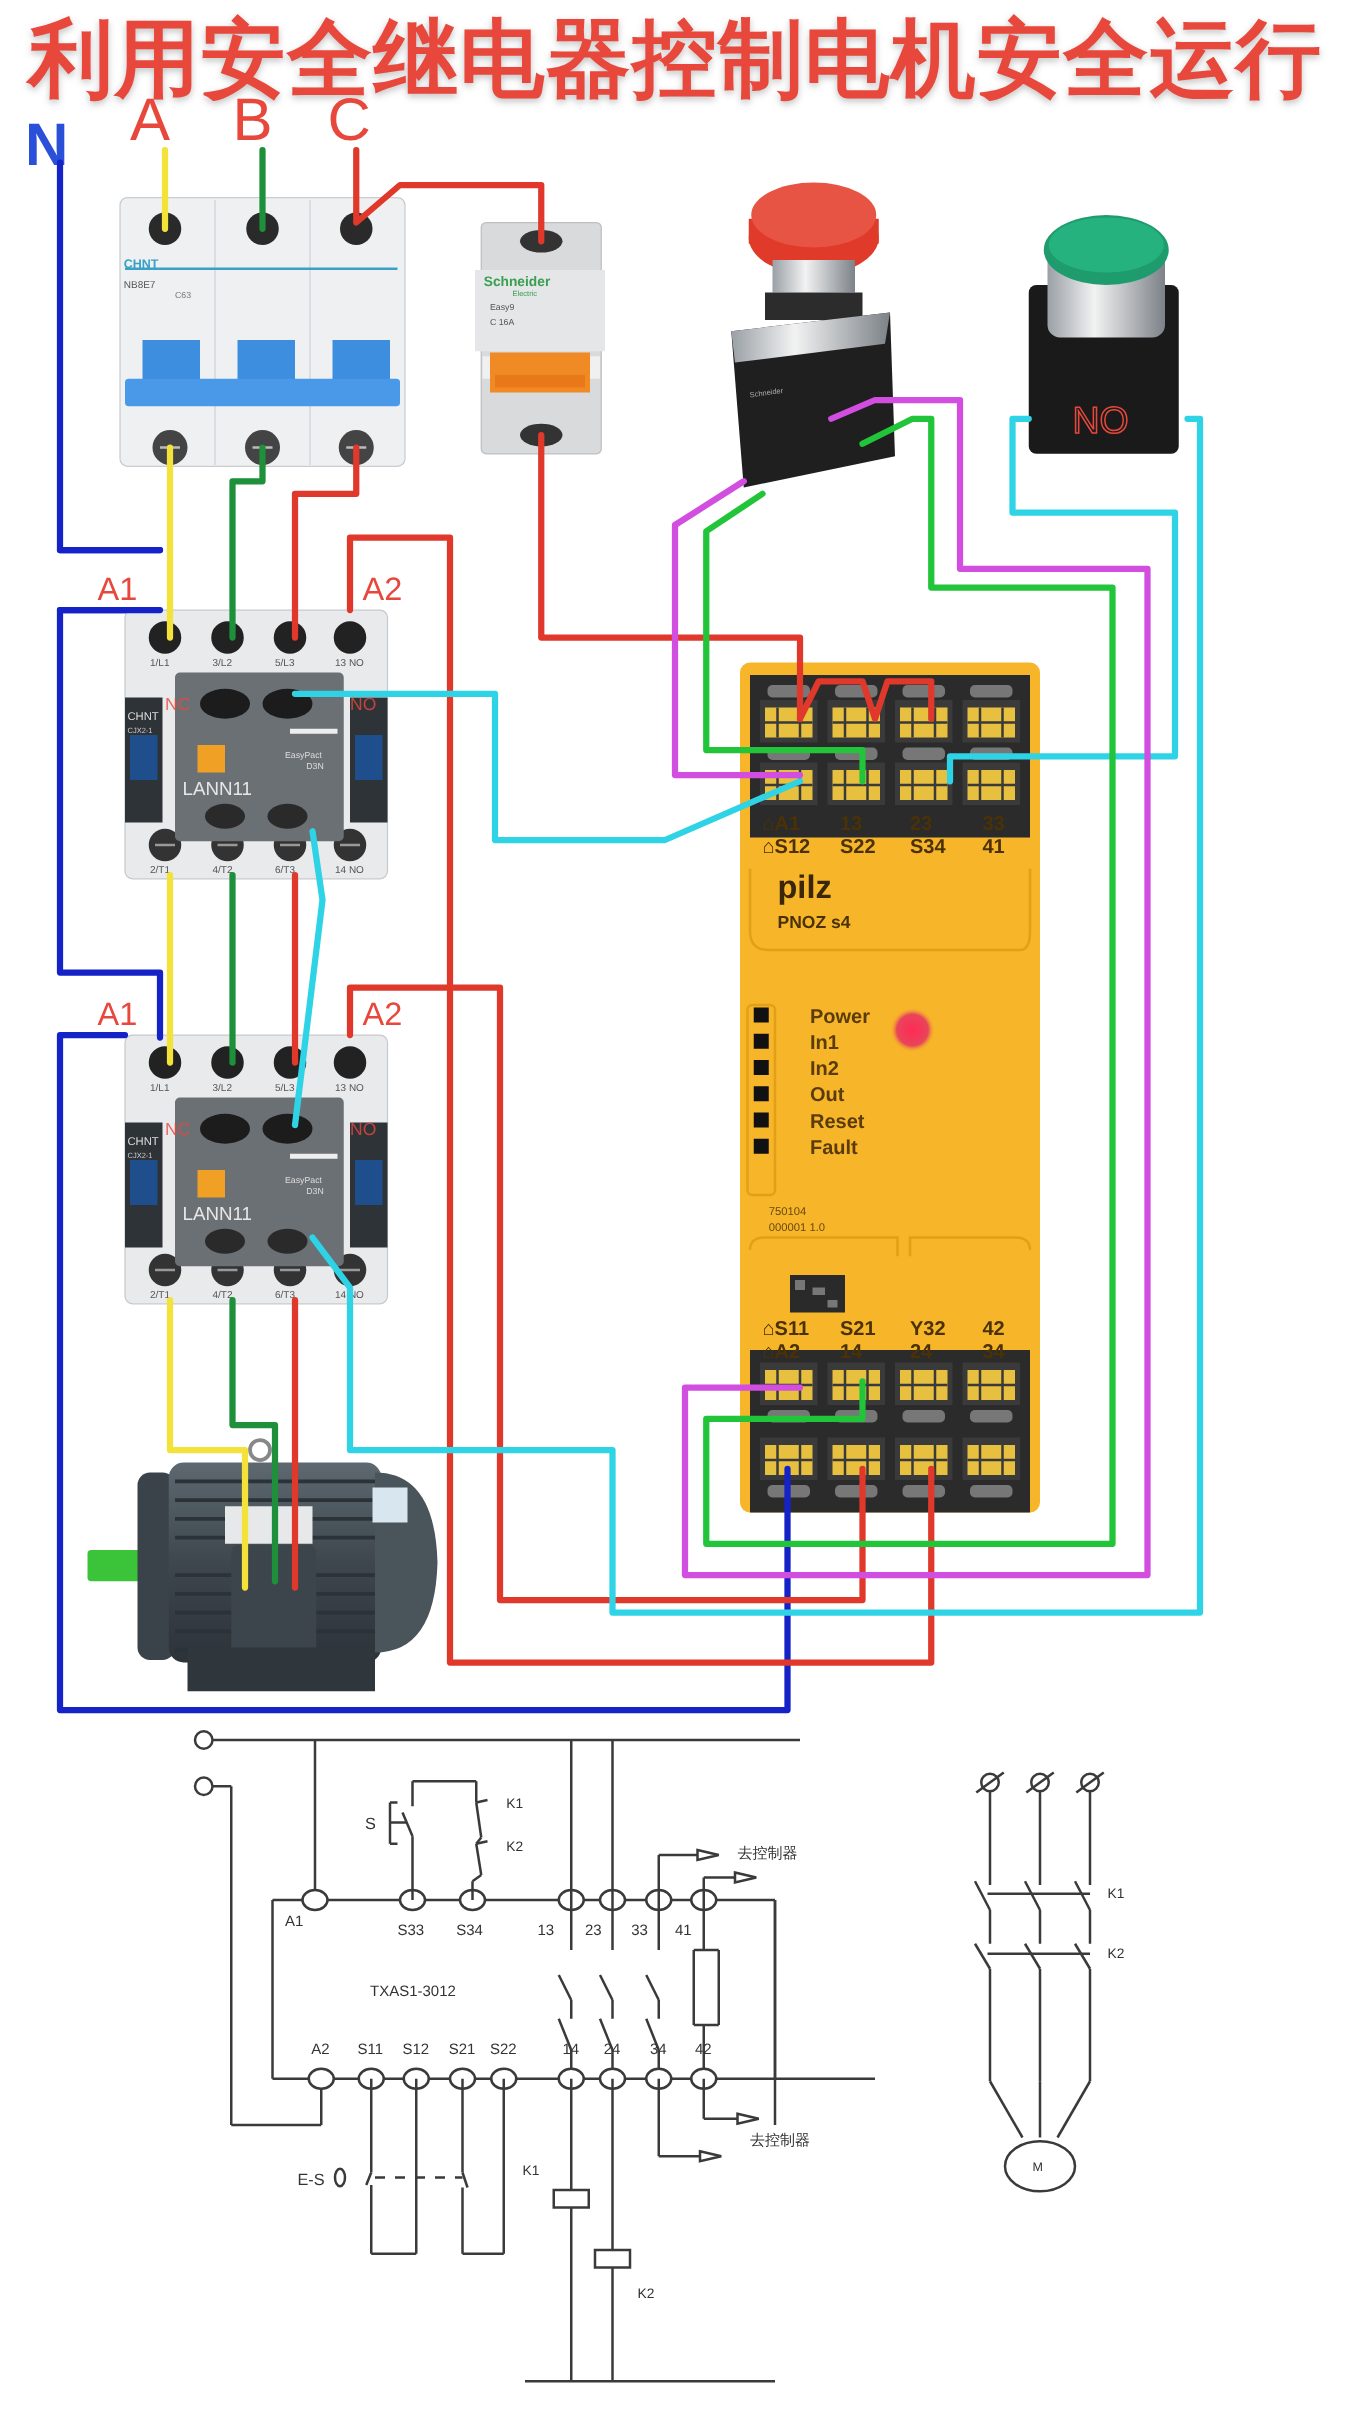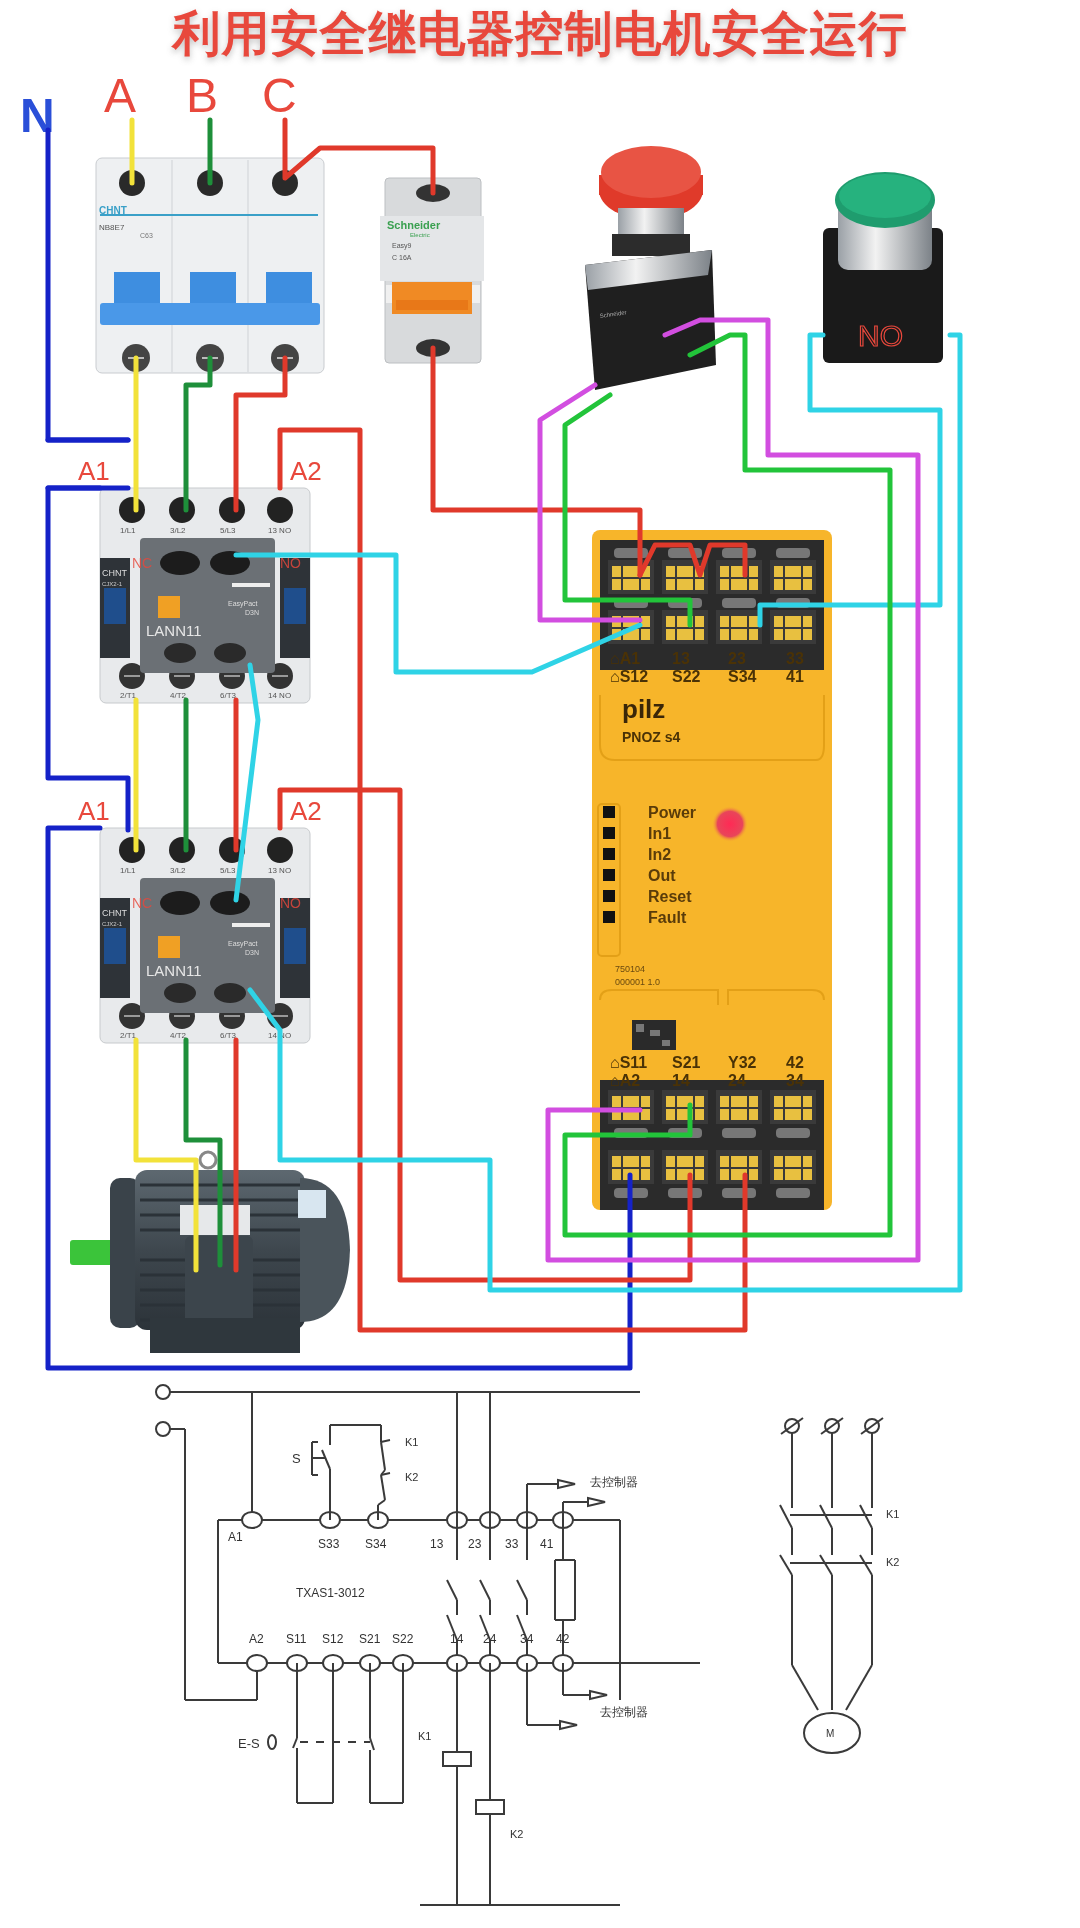--- a/index.html
+++ b/index.html
@@ -1,20 +1,20 @@
 <!DOCTYPE html>
 <html><head>
 <meta charset="utf-8">
 <style>
   html, body { margin: 0; padding: 0; background: #ffffff; }
   body { width: 1080px; height: 1928px; position: relative; overflow: hidden; font-family: "DejaVu Sans", sans-serif; }
   #stage { position: absolute; left: 0; top: 0; width: 1080px; height: 1928px; }
   .title {
     position: absolute; left: 0; top: 2px; width: 1080px; text-align: center;
-    font-family: "DejaVu Sans", sans-serif; font-weight: bold; font-size: 48px; letter-spacing: 1px;
+    font-family: "DejaVu Sans", sans-serif; font-weight: bold; font-size: 68px; letter-spacing: 1px;
     color: #e8483c; text-shadow: 0 3px 6px rgba(120,120,120,0.45);
   }
   svg text { font-family: "Liberation Sans", sans-serif; }
   .sch text { font-family: "Liberation Sans", sans-serif; fill: #333; }
 </style>
 </head>
 <body>
 
 <div id="stage">
   <div class="title">利用安全继电器控制电机安全运行</div>

